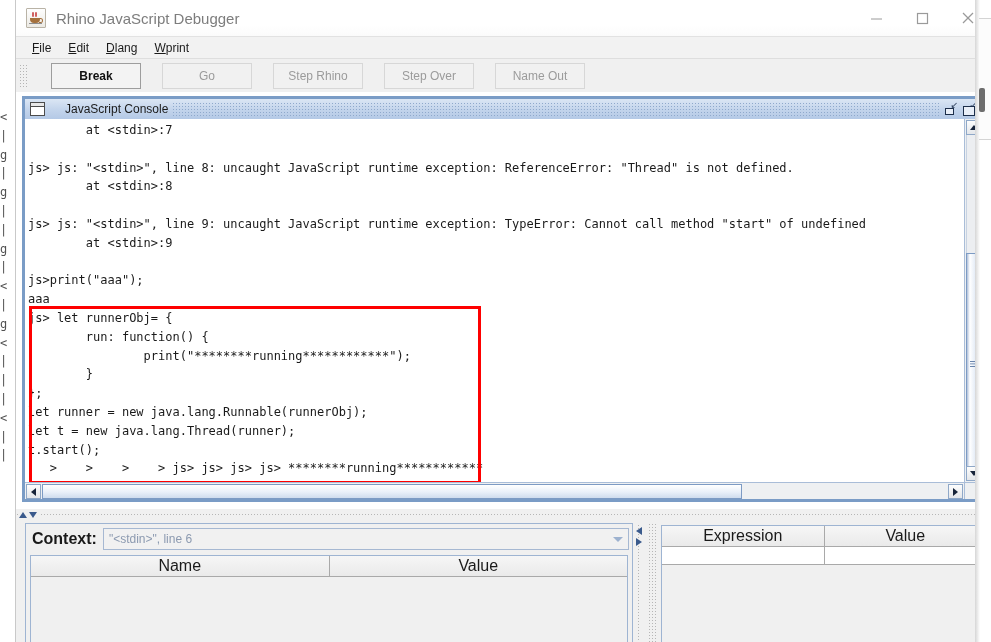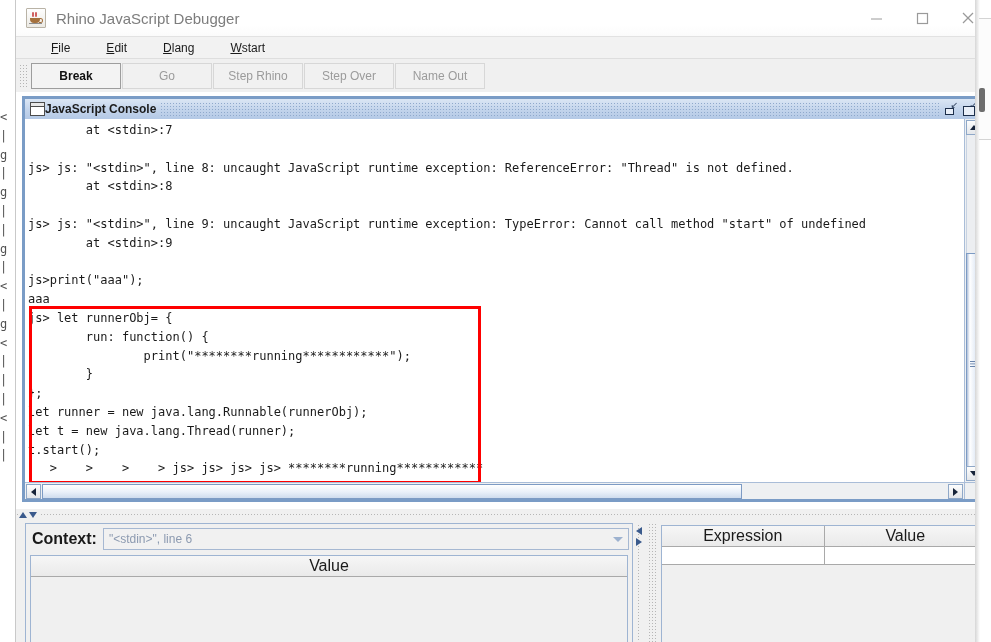--- a/index.html
+++ b/index.html
@@ -126,21 +126,20 @@
     display: flex;
     align-items: center;
     padding-left: 8px;
   }
   .menu-item {
     font-size: 12px;
     color: #1a1a1a;
     padding: 2px 9px 2px 8px;
     cursor: default;
     white-space: nowrap;
-    margin-left: 19px;
   }
   .menu-item .mn { text-decoration: underline; }
 
   
   #toolbar {
     height: 34px;
     background: #f0f0f0;
     border-bottom: 1px solid #a8bdd9;
     display: flex;
     align-items: center;
@@ -160,20 +159,21 @@
     display: flex;
     align-items: center;
     justify-content: center;
     font-size: 12px;
     background: #f1f1f1;
     border: 1px solid #d7d7d7;
     color: #9b9b9b;
     box-sizing: border-box;
     cursor: default;
     white-space: nowrap;
+    margin-left: 20px;
   }
   .tbtn.enabled {
     color: #111;
     font-weight: bold;
     border: 1px solid #9d9d9d;
     background: #f3f3f3;
   }
 
   
   #desktop-pane {
@@ -212,23 +212,23 @@
   }
   #console-icon:before {
     content: "";
     position: absolute;
     left: 0; top: 0; right: 0;
     height: 3px;
     background: #e8e8e8;
     border-bottom: 1px solid #4c4c4c;
   }
   #console-title {
-    margin-left: 0;
+    margin-left: 20px;
     font-size: 12px;
-    font-weight: bold;
+    font-weight: normal;
     color: #1b1b1b;
     white-space: nowrap;
   }
   #console-dots {
     flex: 1;
     height: 14px;
     margin: 0 4px;
     background-image: radial-gradient(#8fa9cc 45%, transparent 46%);
     background-size: 3px 3px;
   }
@@ -642,21 +642,21 @@
               <line x1="12" y1="2" x2="2" y2="12" stroke="#9a9a9a" stroke-width="1.2"></line>
             </svg>
         </div>
       </div>
     </div>
 
     <div id="menubar">
       <div class="menu-item"><span class="mn">F</span><span>ile</span></div>
       <div class="menu-item"><span class="mn">E</span><span>dit</span></div>
       <div class="menu-item"><span class="mn">D</span><span>lang</span></div>
-      <div class="menu-item"><span class="mn">W</span><span>start</span></div>
+      <div class="menu-item"><span class="mn">W</span><span>print</span></div>
     </div>
 
     <div id="toolbar">
       <div id="tb-grip"></div>
       <div class="tbtn enabled">Break</div>
       <div class="tbtn">Go</div>
       <div class="tbtn">Step Rhino</div>
       <div class="tbtn">Step Over</div>
       <div class="tbtn">Name Out</div>
     </div>
@@ -743,20 +743,21 @@
             <div id="context-label">Context:</div>
             <div id="context-combo">
               <div id="context-value">"&lt;stdin&gt;", line 6</div>
               <div id="context-arrow">
                   <div class="combo-tri"></div>
                 </div>
             </div>
           </div>
           <div id="vars-table">
             <div class="thead">
+              <div class="th">Name</div>
               <div class="th">Value</div>
             </div>
             <div class="tbody"></div>
           </div>
         </div>
 
         <div id="split-v">
           <div class="onetouch-v">
             <div class="ot-tri-left"></div>
             <div class="ot-tri-right"></div>

